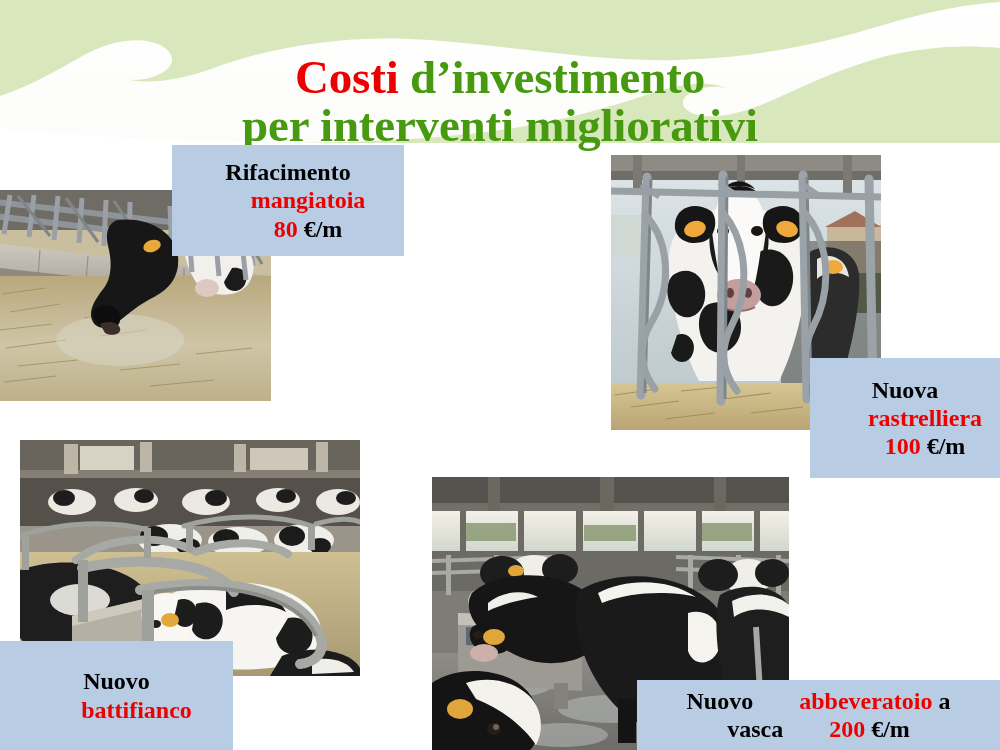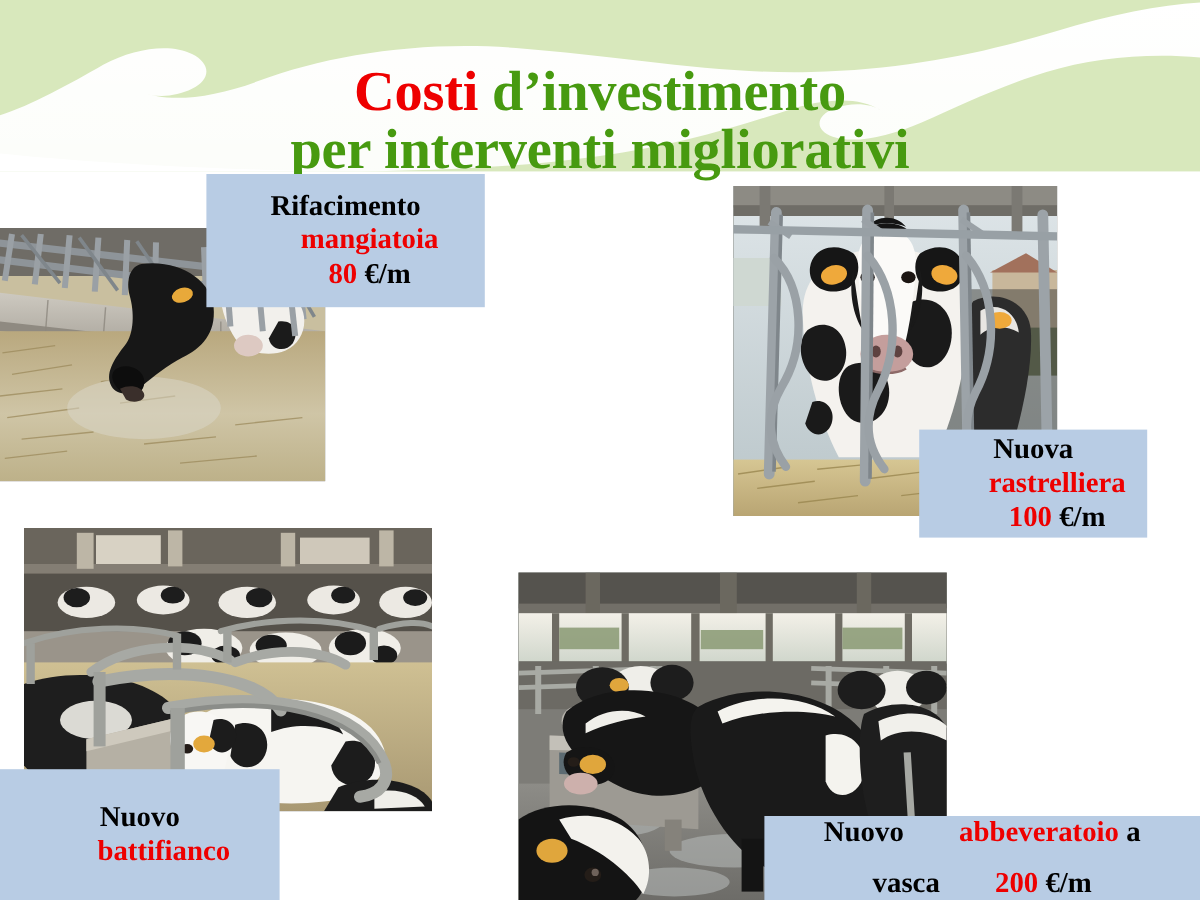--- a/index.html
+++ b/index.html
@@ -543,29 +543,29 @@
       </g>
     </svg>
   </div>
 
   <div class="caption" style="left:172px; top:145px; width:232px; height:111px; font-size:24px;">
     <span class="cap-line c-blk">Rifacimento</span>
     <span class="cap-line c-red">mangiatoia</span>
     <span class="cap-line"><span class="c-red">80</span> <span class="c-blk">€/m</span></span>
   </div>
 
-  <div class="caption" style="left:766px; top:358px; width:190px; height:90px; font-size:24px;">
+  <div class="caption" style="left:810px; top:358px; width:190px; height:120px; font-size:24px;">
     <span class="cap-line c-blk">Nuova</span>
     <span class="cap-line c-red">rastrelliera</span>
     <span class="cap-line"><span class="c-red">100</span> <span class="c-blk">€/m</span></span>
   </div>
 
   <div class="caption" style="left:0px; top:641px; width:233px; height:109px; font-size:24px;">
     <span class="cap-line c-blk">Nuovo</span>
     <span class="cap-line c-red">battifianco</span>
   </div>
 
-  <div class="caption" style="left:637px; top:680px; width:363px; height:70px; font-size:24px;justify-content:space-between;">
+  <div class="caption" style="left:637px; top:680px; width:363px; height:70px; font-size:24px;">
     <span class="cap-line"><span class="c-blk">Nuovo</span> <span class="c-red">abbeveratoio</span> <span class="c-blk">a</span></span>
     <span class="cap-line"><span class="c-blk">vasca</span> <span class="c-red">200</span> <span class="c-blk">€/m</span></span>
   </div>
 
 </div>
 
 </body></html>

